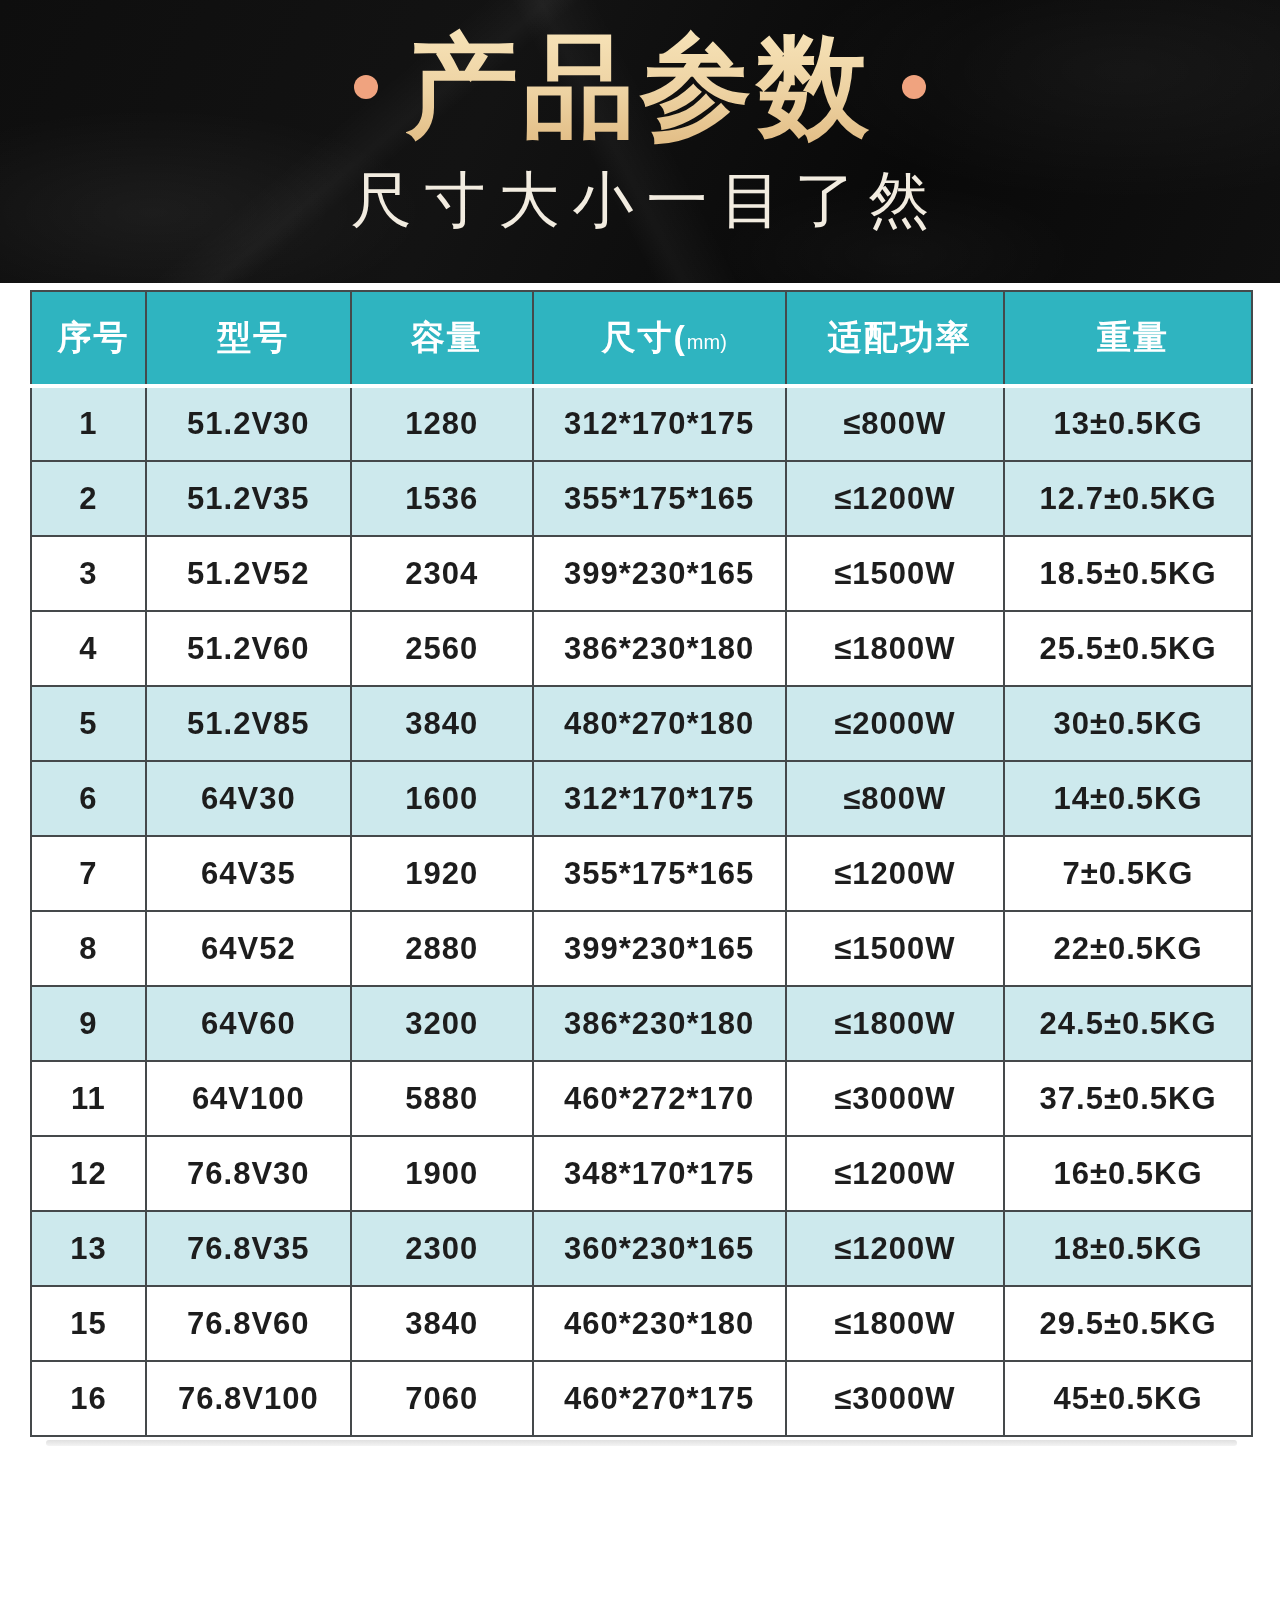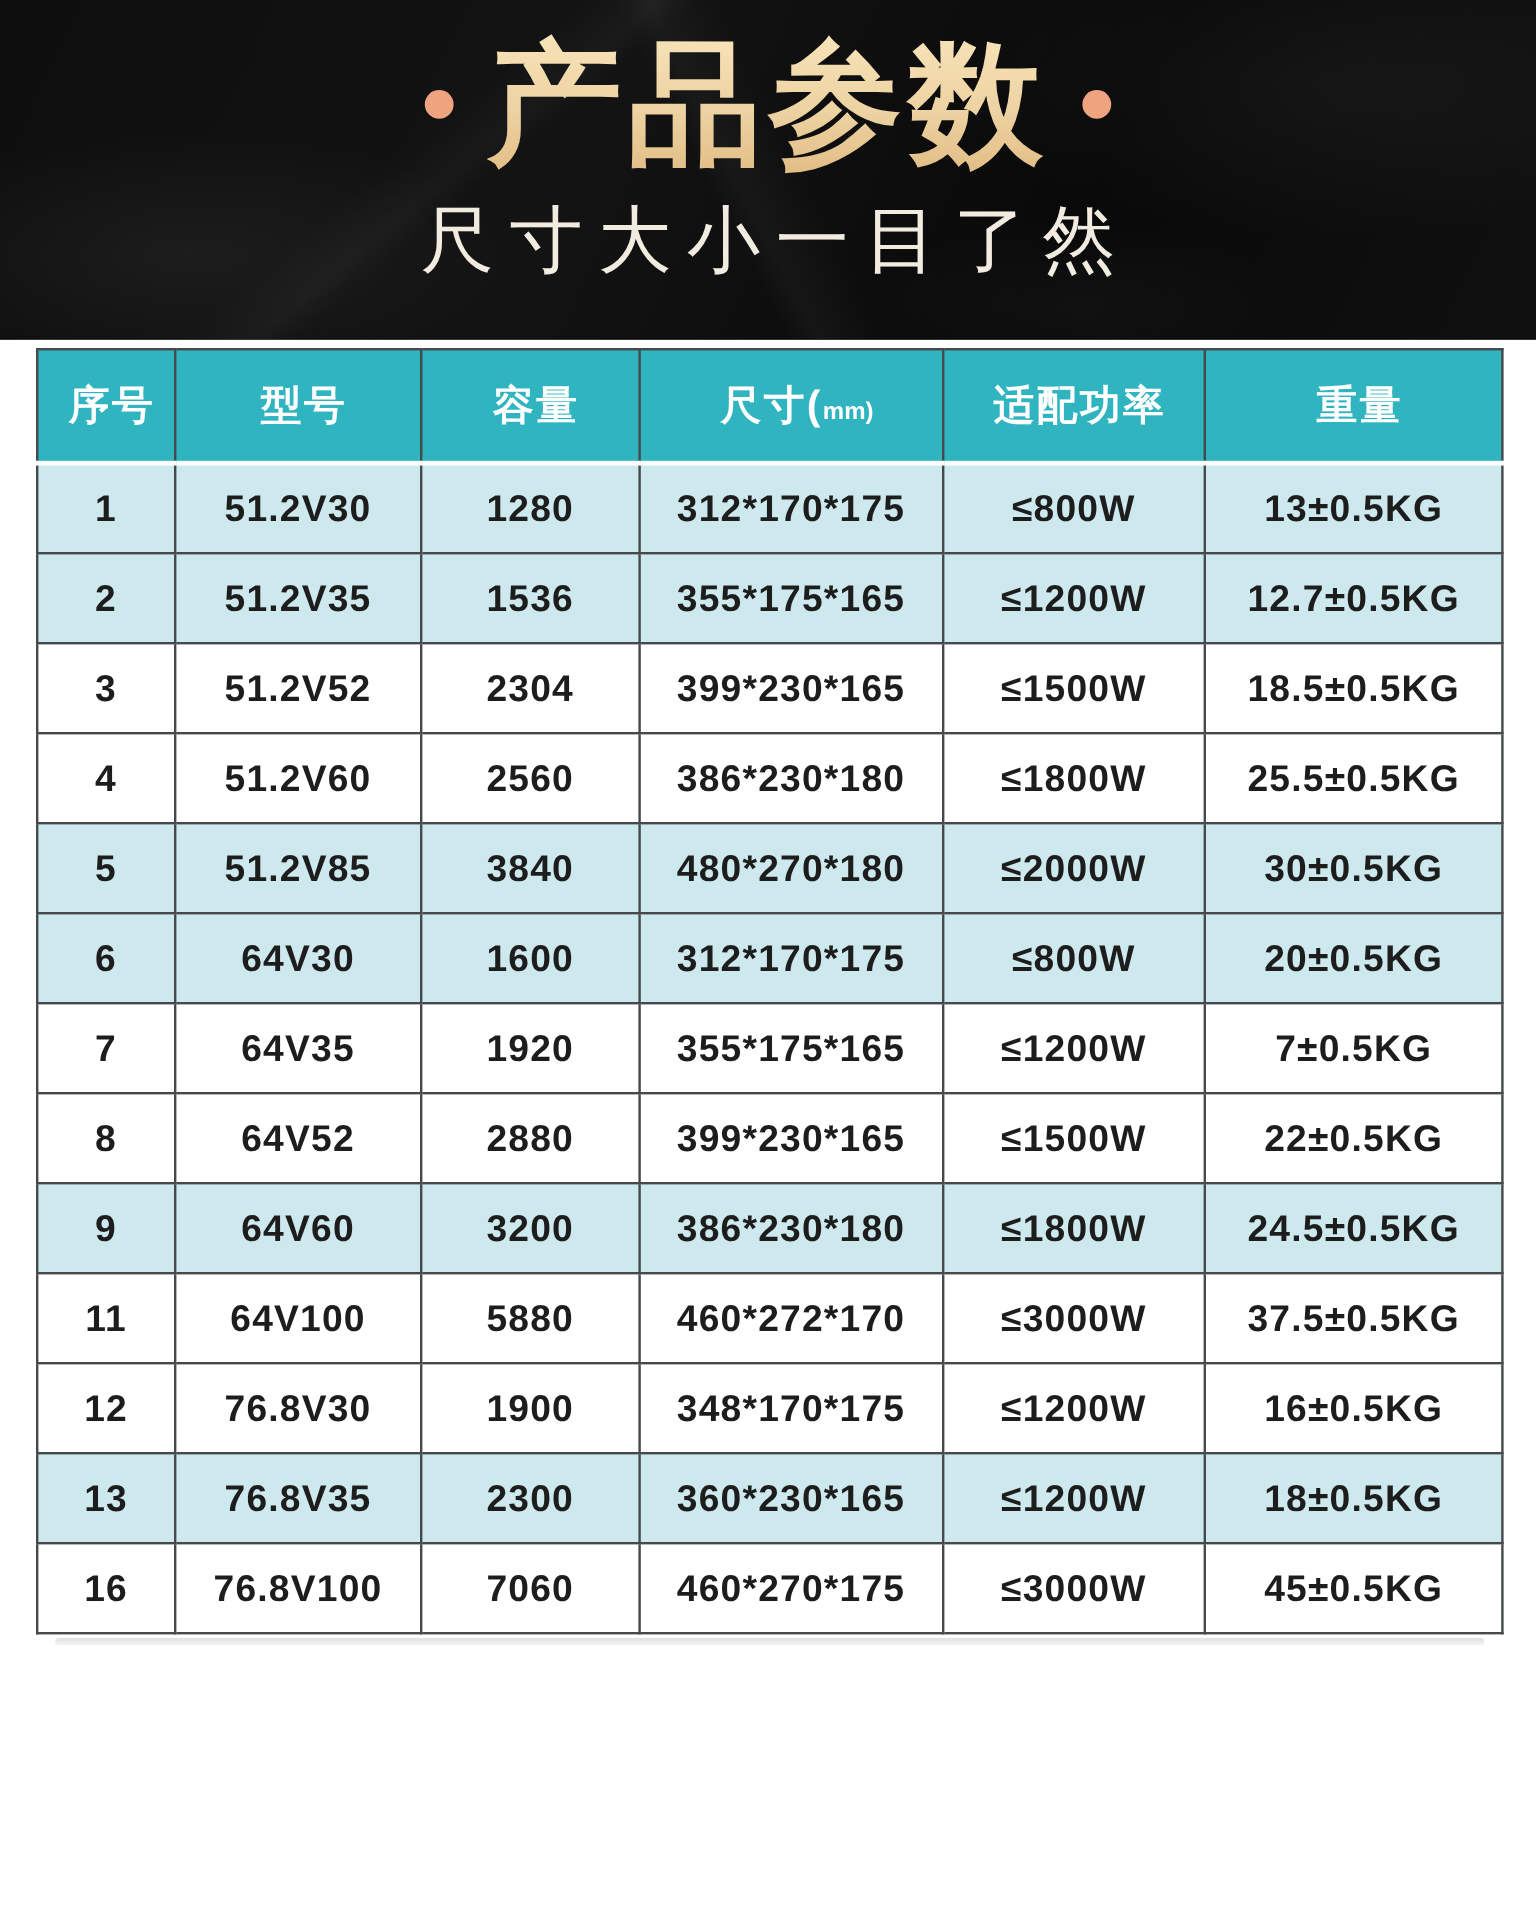--- a/index.html
+++ b/index.html
@@ -97,21 +97,21 @@
     height:95px;
     letter-spacing:2px;
     border:2px solid var(--grid);
     border-bottom:4px solid #ffffff;
     text-align:center;
     vertical-align:middle;
     padding-left:11px;
   }
   thead th .unit{
     font-size:20px;
-    font-weight:700;
+    font-weight:400;
     letter-spacing:0;
   }
   tbody td{
     height:75px;
     text-align:center;
     vertical-align:middle;
     font-size:31px;
     font-weight:700;
     letter-spacing:1px;
     color:var(--cell-text);
@@ -201,21 +201,21 @@
           <td>480*270*180</td>
           <td>≤2000W</td>
           <td>30±0.5KG</td>
         </tr>
         <tr class="shaded">
           <td>6</td>
           <td>64V30</td>
           <td>1600</td>
           <td>312*170*175</td>
           <td>≤800W</td>
-          <td>20±0.5KG</td>
+          <td>14±0.5KG</td>
         </tr>
         <tr>
           <td>7</td>
           <td>64V35</td>
           <td>1920</td>
           <td>355*175*165</td>
           <td>≤1200W</td>
           <td>7±0.5KG</td>
         </tr>
         <tr>
@@ -252,20 +252,28 @@
         </tr>
         <tr class="shaded">
           <td>13</td>
           <td>76.8V35</td>
           <td>2300</td>
           <td>360*230*165</td>
           <td>≤1200W</td>
           <td>18±0.5KG</td>
         </tr>
         <tr>
+          <td>15</td>
+          <td>76.8V60</td>
+          <td>3840</td>
+          <td>460*230*180</td>
+          <td>≤1800W</td>
+          <td>29.5±0.5KG</td>
+        </tr>
+        <tr>
           <td>16</td>
           <td>76.8V100</td>
           <td>7060</td>
           <td>460*270*175</td>
           <td>≤3000W</td>
           <td>45±0.5KG</td>
         </tr>
       </tbody>
   </table>
   <div class="table-shadow"></div>

